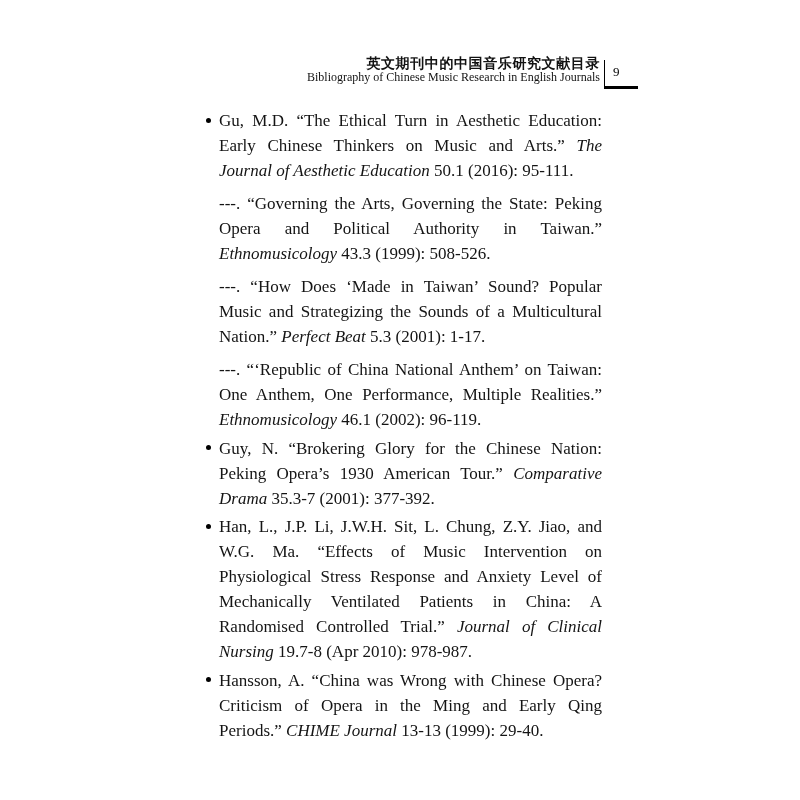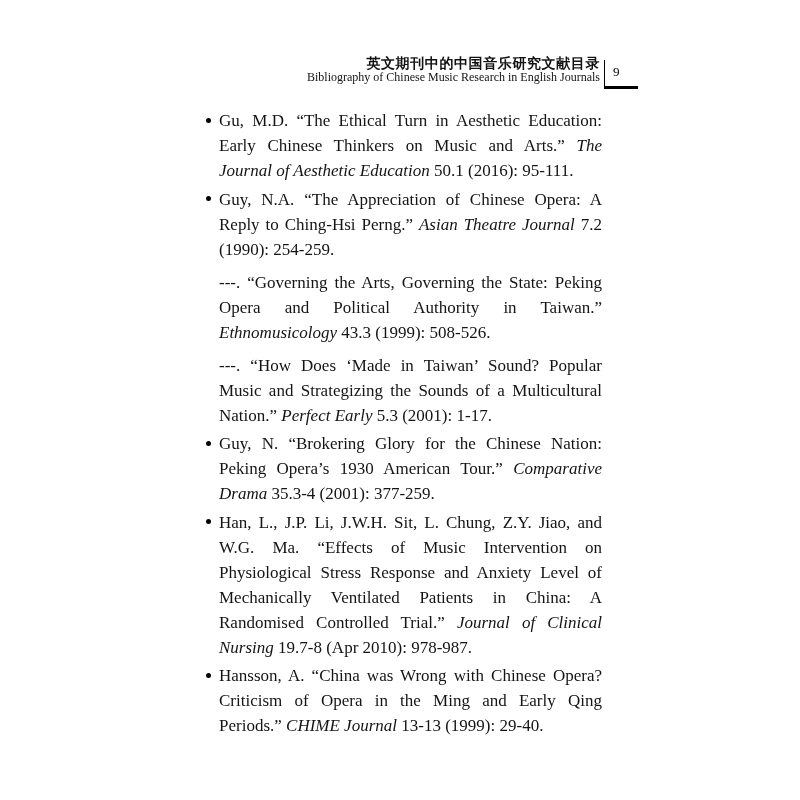--- a/index.html
+++ b/index.html
@@ -137,22 +137,22 @@
   </div>
 
   <div class="folio-box">
     <div class="folio-rule-v"></div>
     <div class="folio-rule-h"></div>
     <div class="folio-num">9</div>
   </div>
 
   <div class="biblio">
       <p class="entry"><span class="bullet"></span><span>Gu, M.D. “The Ethical Turn in Aesthetic Education: Early Chinese Thinkers on Music and Arts.” </span><em>The Journal of Aesthetic Education</em><span> 50.1 (2016): 95-111.</span></p>
-      <p class="entry"><span class="bullet"></span><span>Guy, N.A. “The Appreciation of Chinese Opera: A Reply to Ching-Hsi Perng.” </span><em>Asian Theatre Journal</em><span> 7.2 (1990): 254-259.</span></p>
       <p class="entry dash"><span>---. “Governing the Arts, Governing the State: Peking Opera and Political Authority in Taiwan.” </span><em>Ethnomusicology</em><span> 43.3 (1999): 508-526.</span></p>
-      <p class="entry dash"><span>---. “How Does ‘Made in Taiwan’ Sound? Popular Music and Strategizing the Sounds of a Multicultural Nation.” </span><em>Perfect Early</em><span> 5.3 (2001): 1-17.</span></p>
-      <p class="entry"><span class="bullet"></span><span>Guy, N. “Brokering Glory for the Chinese Nation: Peking Opera’s 1930 American Tour.” </span><em>Comparative Drama</em><span> 35.3-4 (2001): 377-259.</span></p>
+      <p class="entry dash"><span>---. “How Does ‘Made in Taiwan’ Sound? Popular Music and Strategizing the Sounds of a Multicultural Nation.” </span><em>Perfect Beat</em><span> 5.3 (2001): 1-17.</span></p>
+      <p class="entry dash"><span>---. “‘Republic of China National Anthem’ on Taiwan: One Anthem, One Performance, Multiple Realities.” </span><em>Ethnomusicology</em><span> 46.1 (2002): 96-119.</span></p>
+      <p class="entry"><span class="bullet"></span><span>Guy, N. “Brokering Glory for the Chinese Nation: Peking Opera’s 1930 American Tour.” </span><em>Comparative Drama</em><span> 35.3-7 (2001): 377-392.</span></p>
       <p class="entry"><span class="bullet"></span><span>Han, L., J.P. Li, J.W.H. Sit, L. Chung, Z.Y. Jiao, and W.G. Ma. “Effects of Music Intervention on Physiological Stress Response and Anxiety Level of Mechanically Ventilated Patients in China: A Randomised Controlled Trial.” </span><em>Journal of Clinical Nursing</em><span> 19.7-8 (Apr 2010): 978-987.</span></p>
       <p class="entry"><span class="bullet"></span><span>Hansson, A. “China was Wrong with Chinese Opera? Criticism of Opera in the Ming and Early Qing Periods.” </span><em>CHIME Journal</em><span> 13-13 (1999): 29-40.</span></p>
       <p class="entry"></p>
     </div>
 
 </div>
 
 </body></html>

